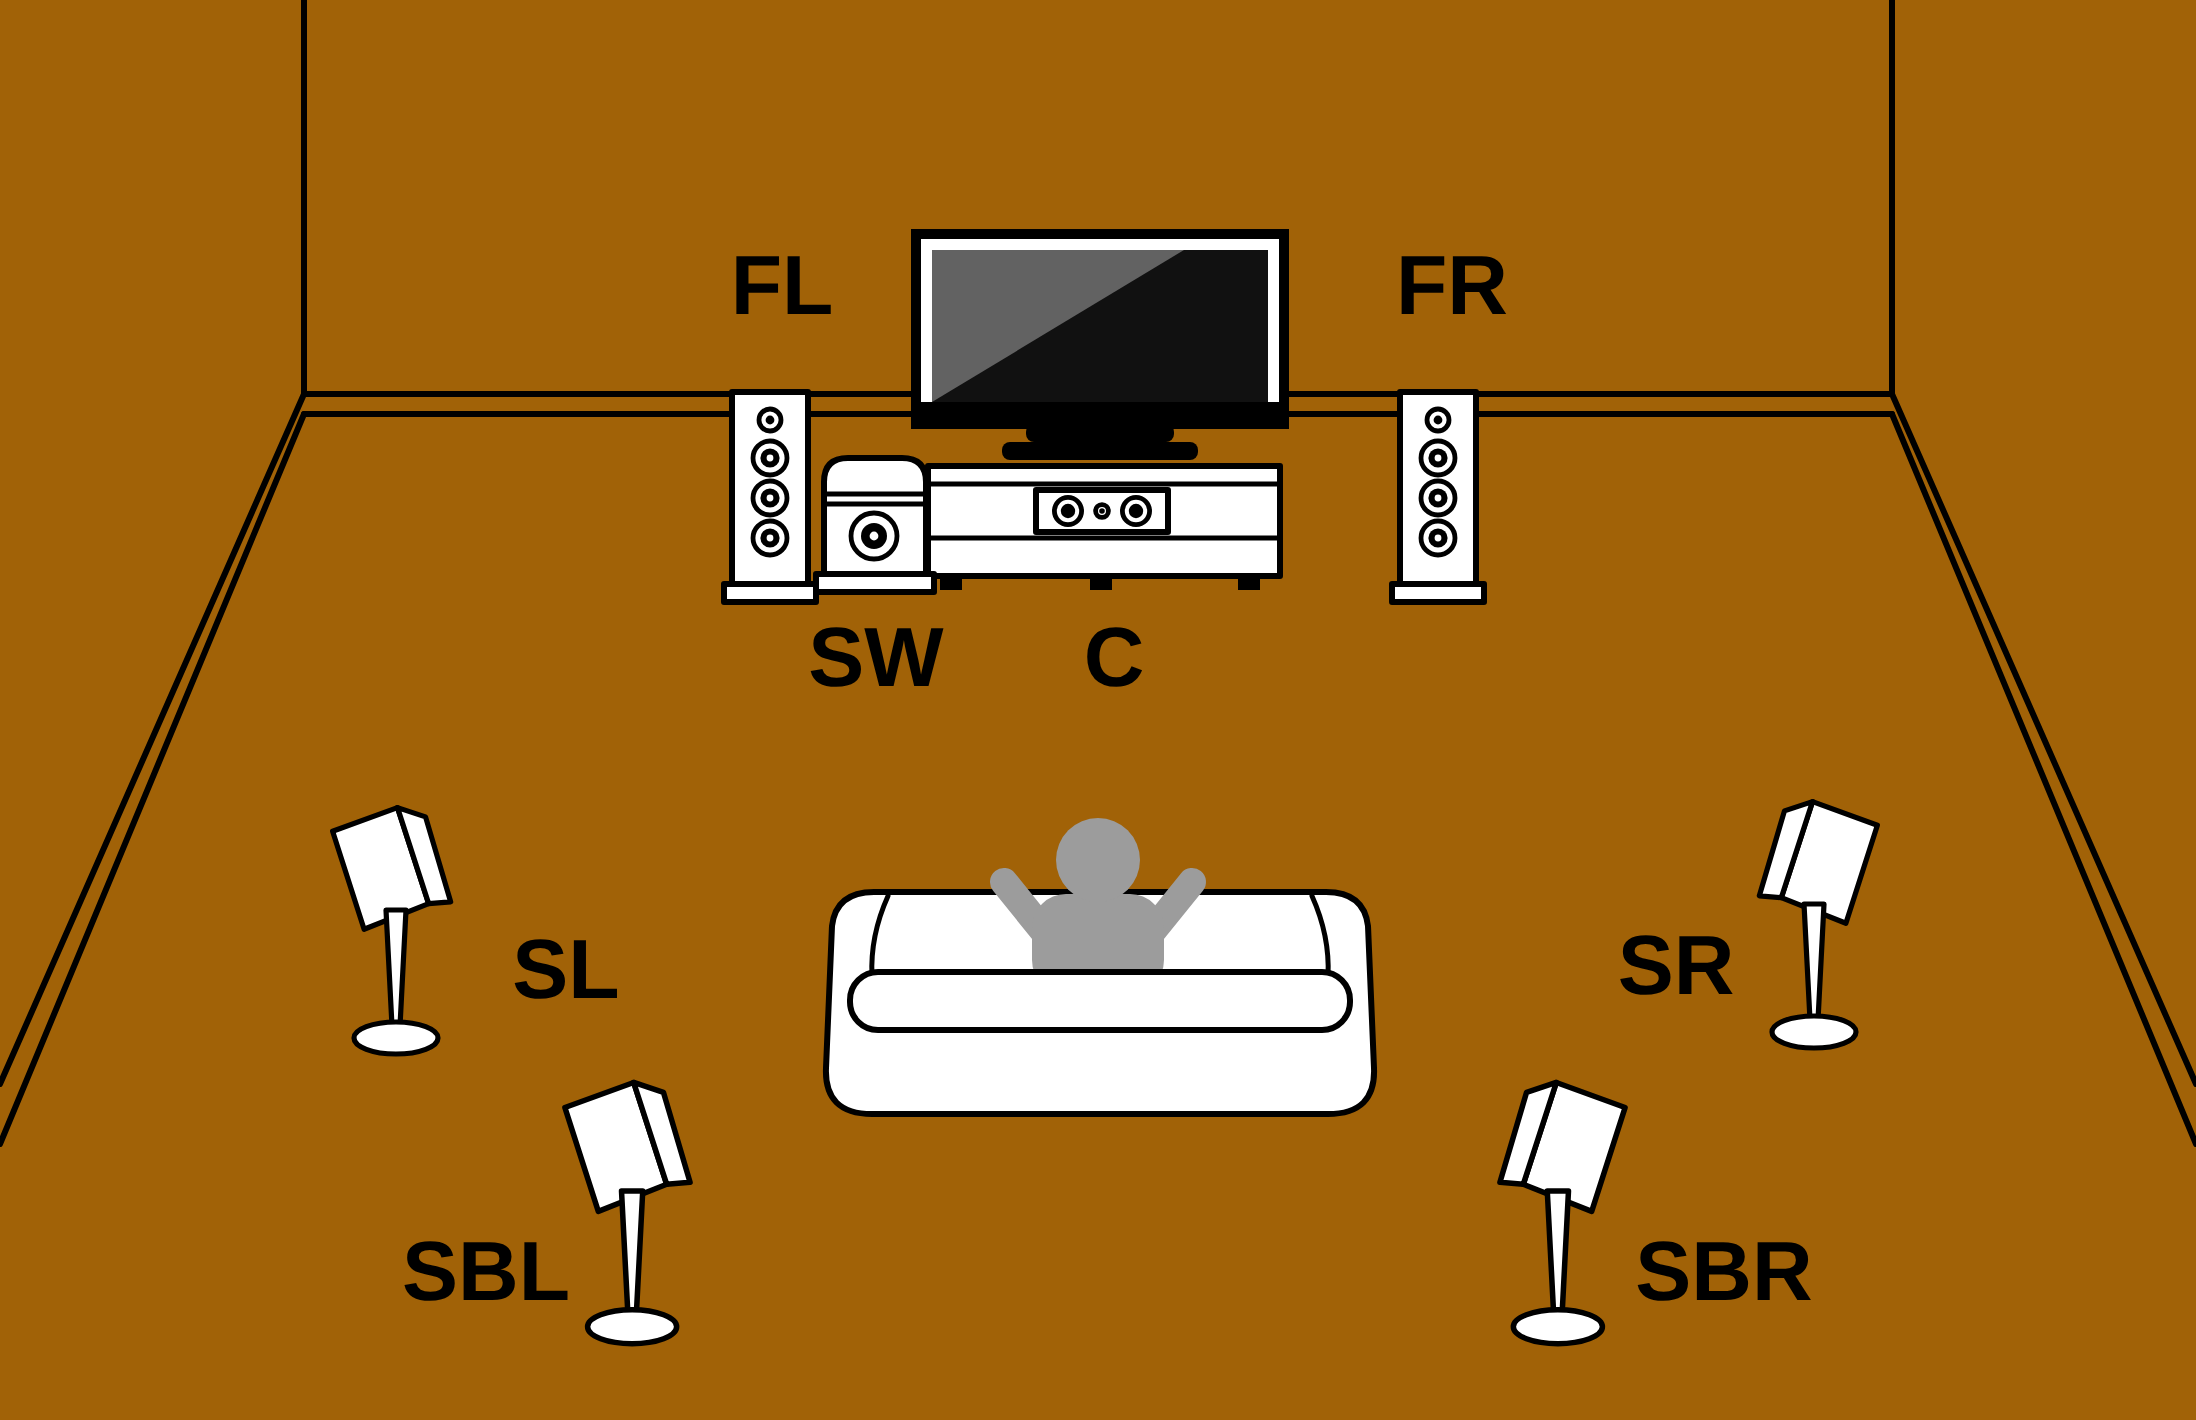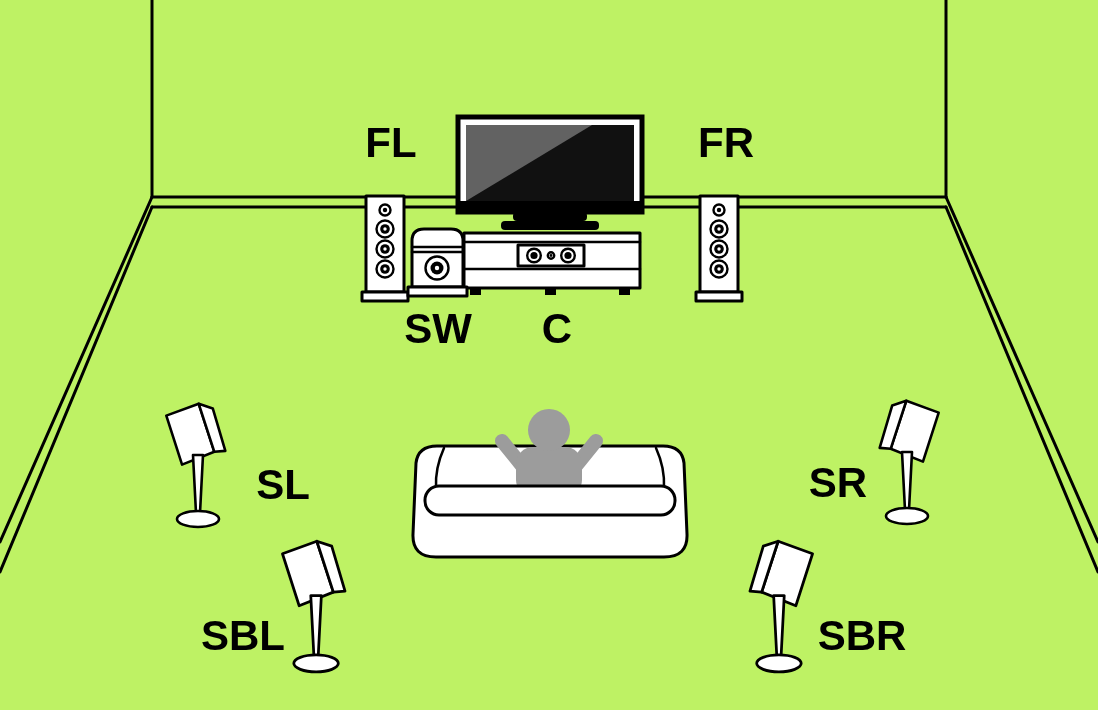--- a/index.html
+++ b/index.html
@@ -1,17 +1,17 @@
 <!DOCTYPE html>
 <html><head>
 <meta charset="utf-8">
 <style>
   html,body{margin:0;padding:0;background:#ffffff;}
   .stage{
-    position:relative;width:1098px;height:710px;background:#bef264;
+    position:relative;width:1098px;height:710px;background:#a16207;
     overflow:hidden;font-family:"Liberation Sans","DejaVu Sans",sans-serif;
   }
   svg{position:absolute;left:0;top:0;}
   .ln{stroke:#000;stroke-width:3;fill:none;stroke-linecap:round;}
   .ln2{stroke:#000;stroke-width:2.5;fill:none;stroke-linecap:round;}
   .wf{fill:#fff;stroke:#000;stroke-width:3;stroke-linejoin:round;}
   .wf2{fill:#fff;stroke:#000;stroke-width:2.6;stroke-linejoin:round;}
   .blk{fill:#000;stroke:none;}
   .drv-o{fill:#fff;stroke:#000;stroke-width:2.4;}
   .drv-i{fill:#000;stroke:none;}

